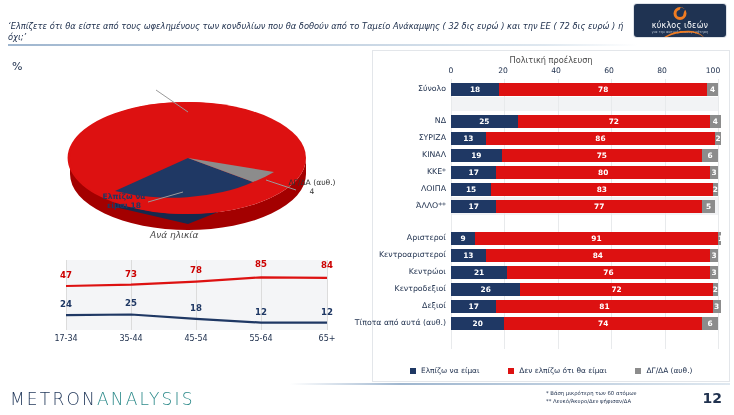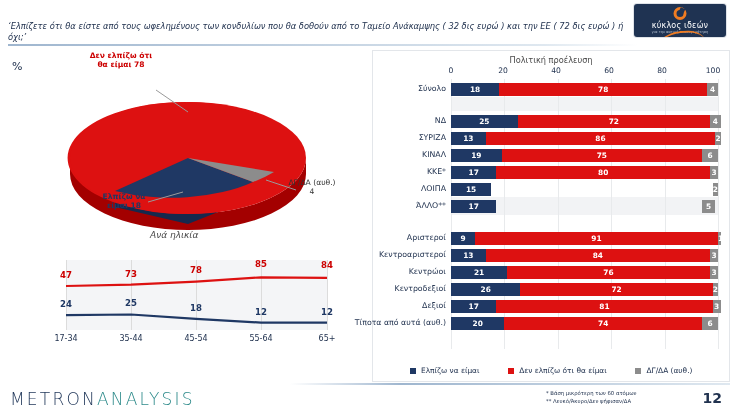--- a/index.html
+++ b/index.html
@@ -174,24 +174,20 @@
 
       <path d="M180 106 L107 139 A118 56 0 0 0 245 130 Z" fill="#1f3864"></path>
 
       <path d="M180 106 L245 130 A118 56 0 0 0 266 120 Z" fill="#8c8c8c"></path>
 
       <line x1="148" y1="38" x2="180" y2="60" stroke="#9a9a9a" stroke-width="1"></line>
       <line x1="140" y1="150" x2="175" y2="140" stroke="#9a9a9a" stroke-width="1"></line>
       <line x1="258" y1="128" x2="288" y2="138" stroke="#9a9a9a" stroke-width="1"></line>
     </svg>
 
-    <div class="pie-label red" style="left:58px;top:-1px;width:110px;">
-      <div>Δεν ελπίζω ότι</div>
-      <div>θα είμαι 78</div>
-    </div>
     <div class="pie-label navy" style="left:78px;top:140px;width:76px;">
       <div>Ελπίζω να</div>
       <div>είμαι 18</div>
     </div>
     <div class="pie-label grey" style="left:262px;top:126px;width:84px;font-weight:normal;">
       <div>ΔΓ/ΔΑ (αυθ.)</div>
       <div>4</div>
     </div>
   </div>
 
@@ -311,28 +307,34 @@
             </div>
             <div class="seg s2" style="left: 97%; width: 3%;">
               <span>3</span>
             </div>
           </div>
           <div class="row" style="top: 104px;">
             <div class="cat">ΛΟΙΠΑ</div>
             <div class="seg s0" style="left: 0%; width: 15%;">
               <span>15</span>
             </div>
+            <div class="seg s1" style="left: 15%; width: 83%;">
+              <span>83</span>
+            </div>
             <div class="seg s2" style="left: 98%; width: 2%;">
               <span>2</span>
             </div>
           </div>
           <div class="row" style="top: 121px;">
             <div class="cat">ΆΛΛΟ**</div>
             <div class="seg s0" style="left: 0%; width: 17%;">
               <span>17</span>
+            </div>
+            <div class="seg s1" style="left: 17%; width: 77%;">
+              <span>77</span>
             </div>
             <div class="seg s2" style="left: 94%; width: 5%;">
               <span>5</span>
             </div>
           </div>
           <div class="row" style="top: 153px;">
             <div class="cat">Αριστεροί</div>
             <div class="seg s0" style="left: 0%; width: 9%;">
               <span>9</span>
             </div>

